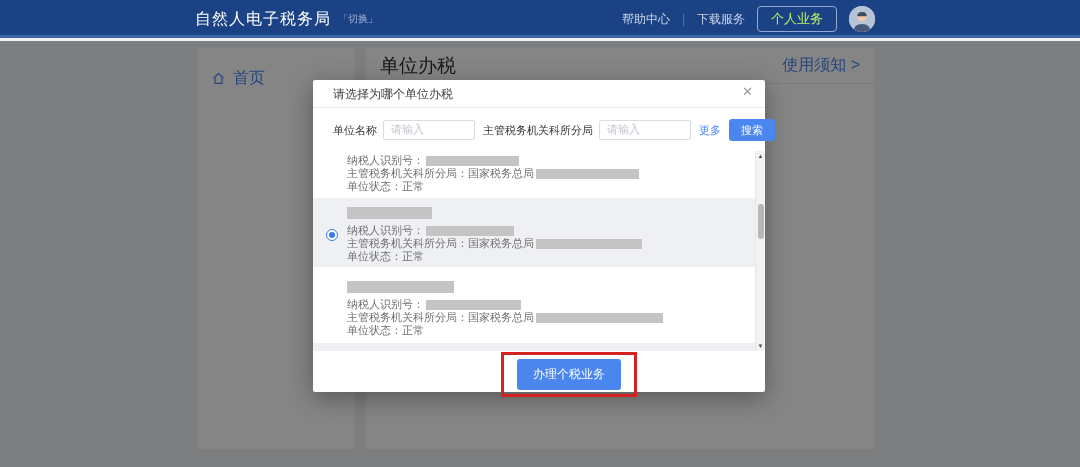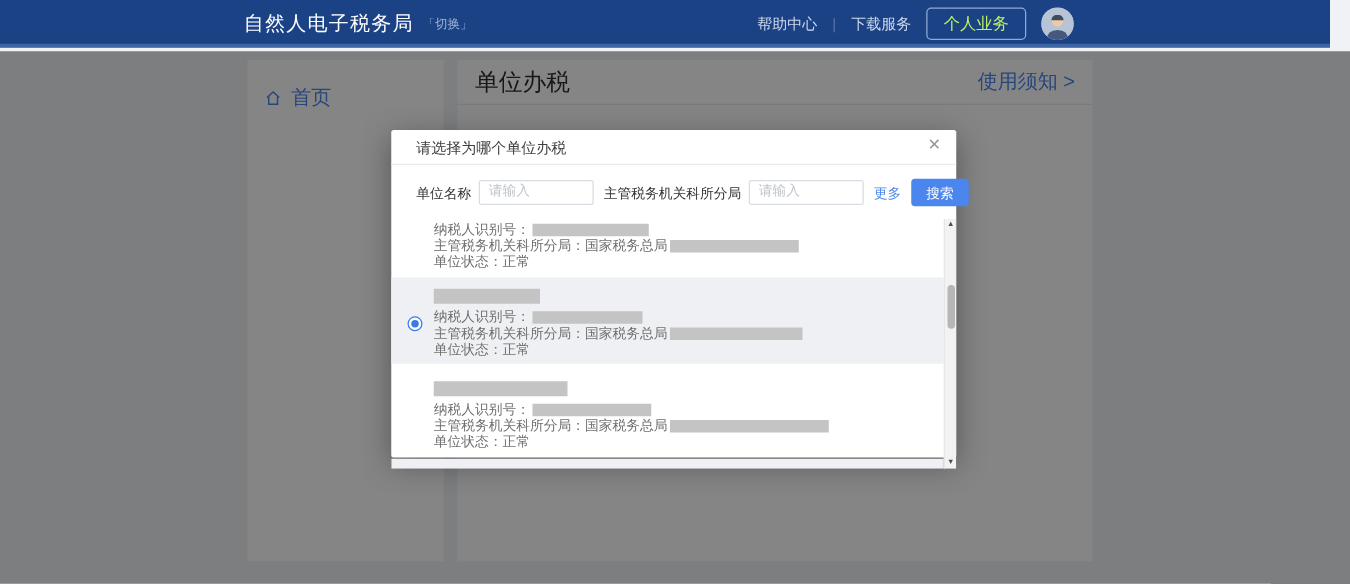--- a/index.html
+++ b/index.html
@@ -6,21 +6,21 @@
   html,body { width:1080px; height:467px; }
   body {
     position: relative;
     background:#f0f2f5;
     font-family:"Liberation Sans","DejaVu Sans",sans-serif;
     overflow:hidden;
   }
 
   
   .app-header{
-    position:absolute; top:0; left:0; right:16px; height:38px;
+    position:absolute; top:0; left:0; right:0; height:38px;
     background:#1c4286; border-bottom:3px solid #3d64a4; z-index:30;
   }
   .brand{
     position:absolute; left:195px; top:0; height:38px;
     display:flex; align-items:center; color:#fff;
     font-size:16px; letter-spacing:1px;
   }
   .brand .switch{ font-size:10px; color:#9fb3d9; margin-left:7px; letter-spacing:0; }
   .top-nav{
     position:absolute; right:205px; top:0; height:38px;
@@ -57,24 +57,23 @@
   }
   .main-title{ font-size:19px; color:#2e2e2e; }
   .notice-link{ font-size:16px; color:#4a86ee; cursor:pointer; }
 
   
   .overlay{
     position:absolute; left:0; top:41px; right:0; bottom:0;
     background:rgba(0,0,0,0.48); z-index:40;
   }
   .modal{
-    position:absolute; left:313px; top:80px; width:452px; height:262px;
+    position:absolute; left:313px; top:80px; width:452px; height:312px;
     background:#fff; z-index:50; border-radius:2px;
     box-shadow:0 6px 24px rgba(0,0,0,0.35);
-    margin-top:24px;
   }
   .modal-header{
     position:relative; padding:6px 20px 4px;
     border-bottom:1px solid #ebebeb; font-size:12px; color:#404040;
   }
   .modal-close{
     position:absolute; right:12px; top:5px; color:#9a9a9a;
     font-size:13px; cursor:pointer; line-height:13px;
   }
   .search-row{
@@ -240,13 +239,18 @@
       </div>
     </div>
 
     <div class="vscroll">
       <div class="vs-arrow vs-up">▲</div>
       <div class="vs-thumb"></div>
       <div class="vs-arrow vs-down">▼</div>
     </div>
   </div>
 
+  <div class="modal-footer">
+    <div class="annotation-box">
+      <button class="btn-primary">办理个税业务</button>
+    </div>
+  </div>
 </div>
 
 </body></html>

